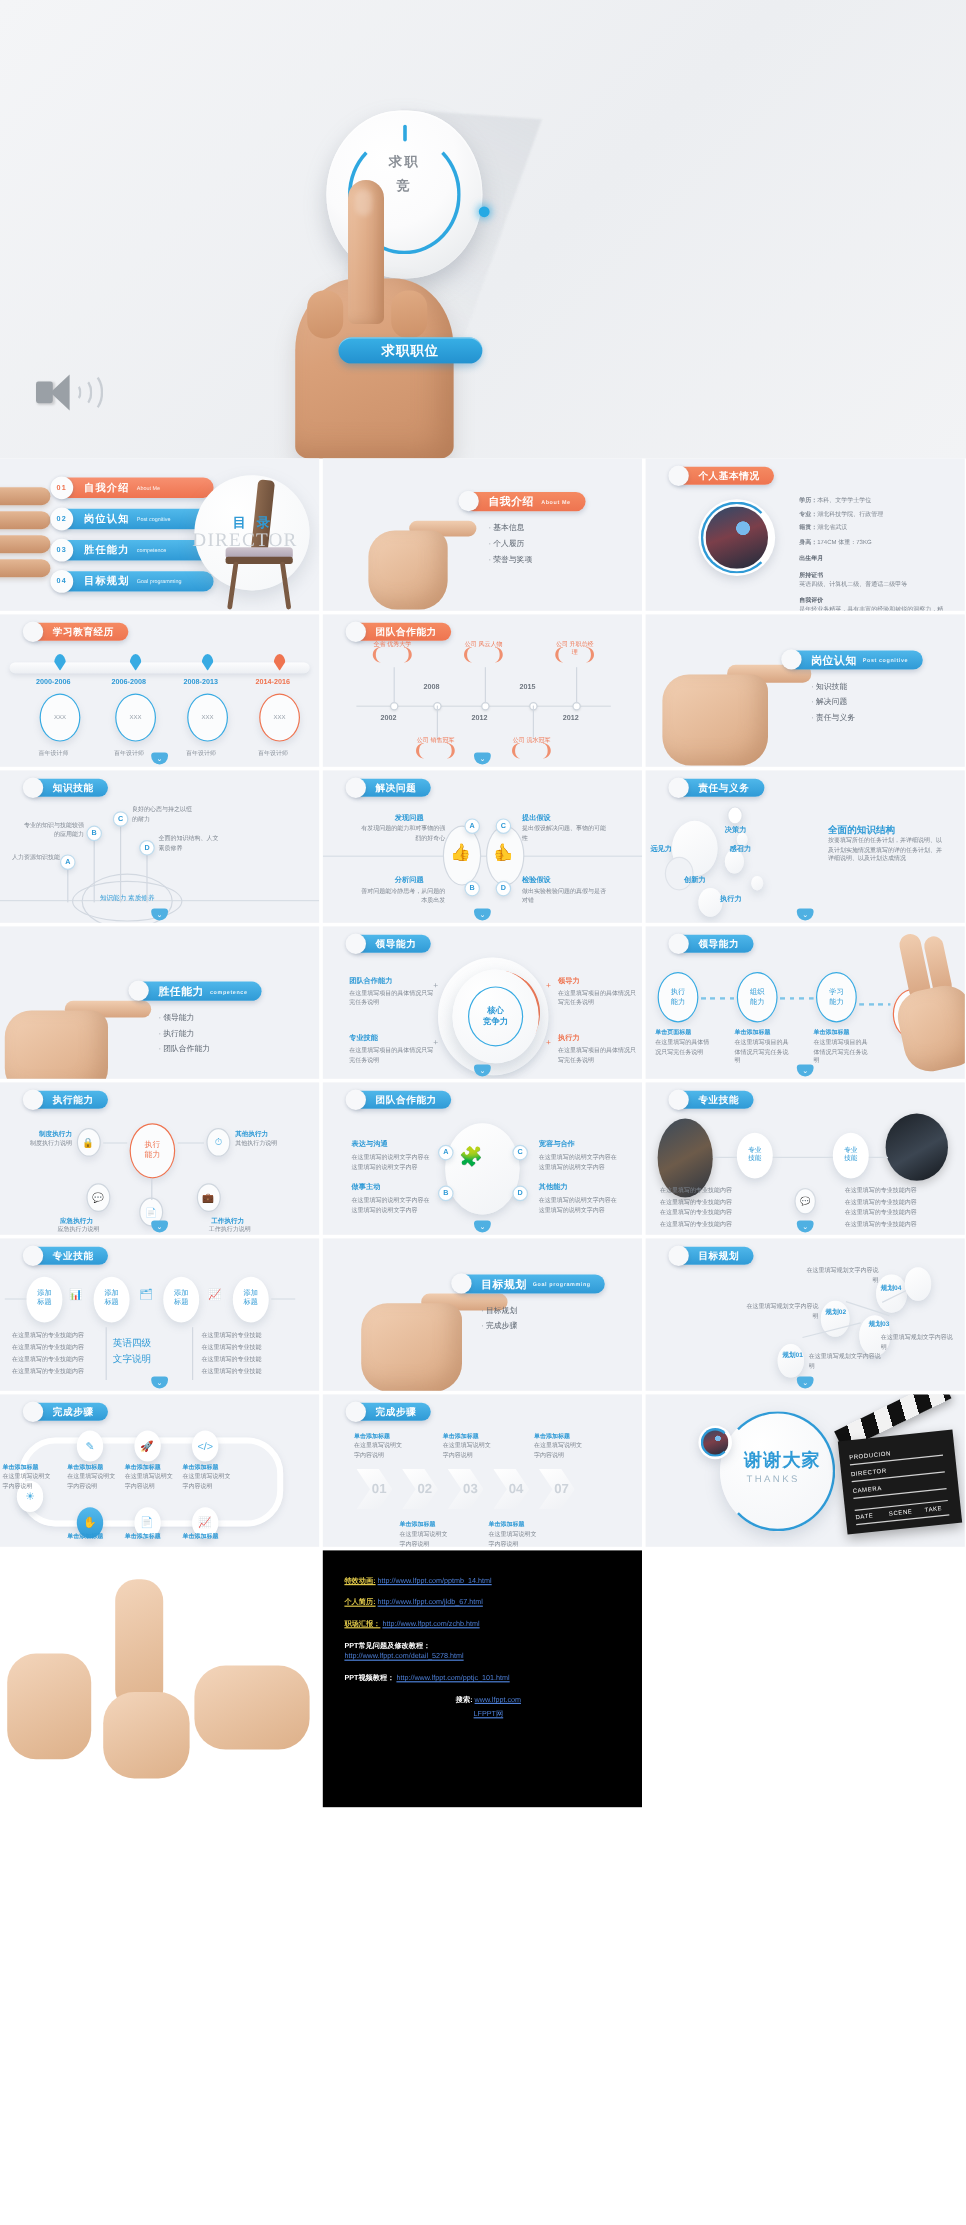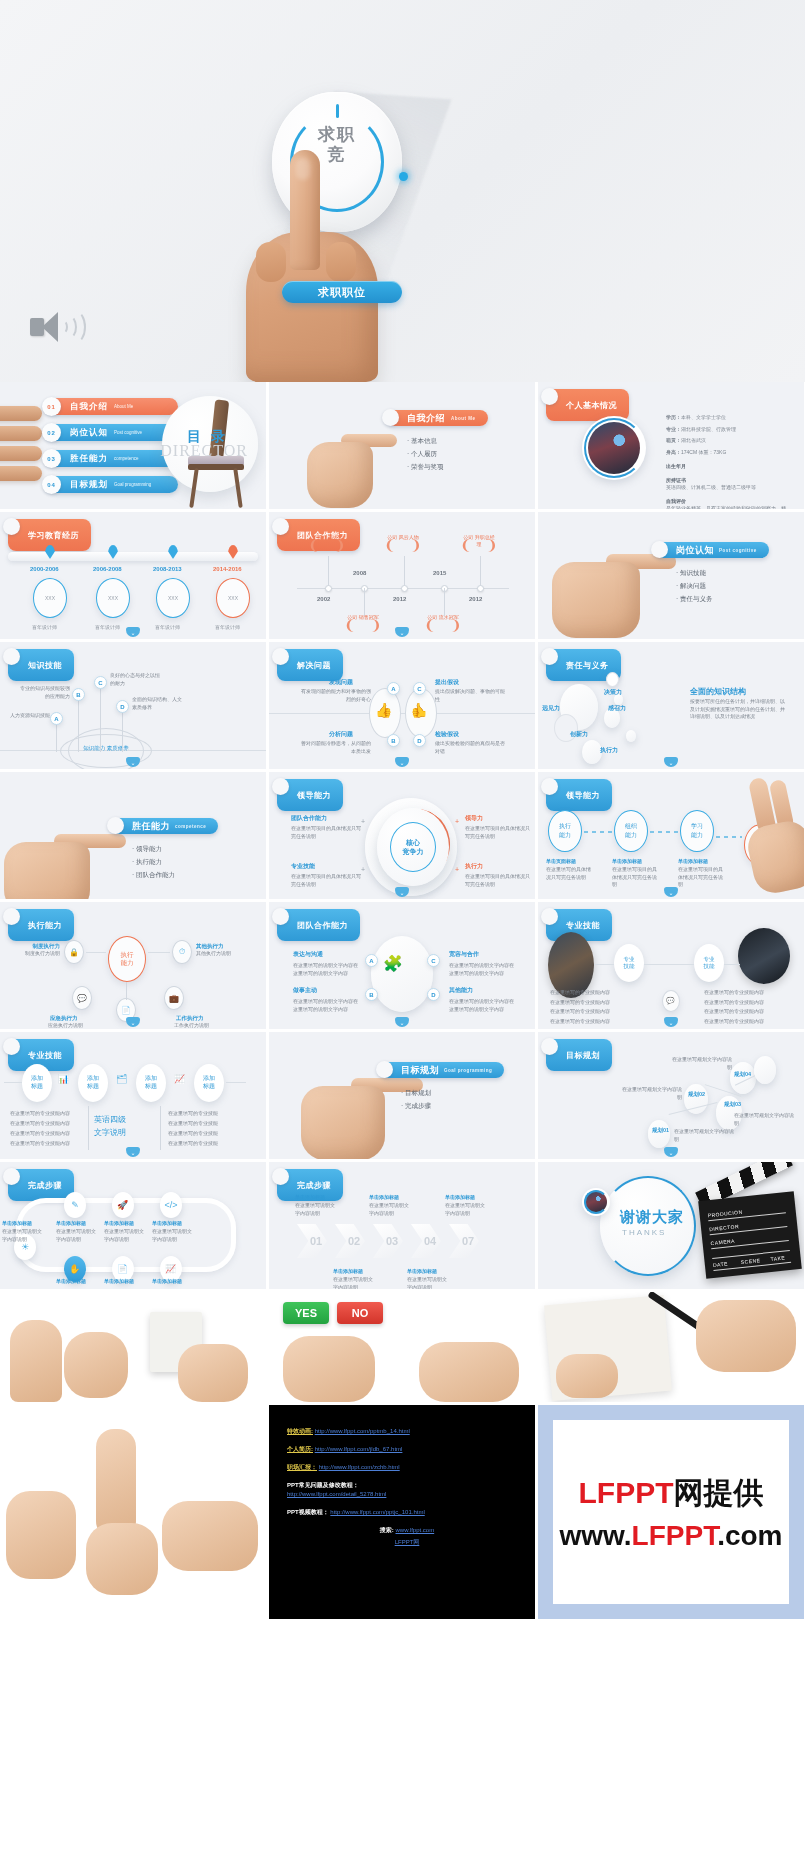--- a/index.html
+++ b/index.html
@@ -34,21 +34,21 @@
     border:3px solid #2ea7e0; border-radius:50%;
     border-top-color: transparent;
     transform: rotate(0deg);
   }
   .knob-ring:before{
     content:""; position:absolute; left:50%; top:-11px; margin-left:-1.5px;
     width:3px; height:14px; background:#2ea7e0; border-radius:2px;
   }
   .knob-text{
     position:absolute; left:0; right:0; top:33px;
-    text-align:center; color:#8a8f96; font-size:17px; line-height:20px;
+    text-align:center; color:#8a8f96; font-size:11px; line-height:20px;
     letter-spacing:2px; font-weight:bold;
   }
   .knob-text span{ display:block; }
   .knob-dot{
     position:absolute; left:50%; top:172px; margin-left:-4px;
     width:9px;height:9px;border-radius:50%;
     background:#25a9e4; box-shadow:0 0 6px 2px rgba(37,169,228,.55);
   }
   .hand-hero{
     position:absolute; left:238px; top:150px; width:150px; height:232px;
@@ -99,21 +99,21 @@
   
   .grid { position:relative; width:805px; }
   .row { display:flex; gap:3px; margin-bottom:3px; }
   .slide {
     position:relative; width:266px; height:127px;
     background:#f0f2f6; overflow:hidden; flex:0 0 266px;
   }
 
   
   .tag{
-    position:absolute; left:8px; top:7px; height:32px; padding:0 12px 0 20px;
+    position:absolute; left:24px; top:7px; height:15px; padding:0 12px 0 20px;
     display:flex;align-items:center; border-radius:8px;
     font-size:8px; color:#fff; font-weight:bold; letter-spacing:.5px; white-space:nowrap;
     box-shadow:0 2px 4px rgba(80,100,130,.25);
   }
   .tag.orange{ background:linear-gradient(180deg,#f58a62,#ee7450); }
   .tag.blue{ background:linear-gradient(180deg,#4fb7ea,#2f9ad6); }
   .tag:before{
     content:""; position:absolute; left:-5px; top:-1px; width:17px;height:17px;border-radius:50%;
     background:#f7f8fa; box-shadow:0 1px 3px rgba(70,90,120,.25);
   }
@@ -140,21 +140,21 @@
   }
   .mi-orange{ background:linear-gradient(180deg,#f79070,#ef7450); }
   .mi-orange .num{ color:#ef7450; }
   .mi-blue{ background:linear-gradient(180deg,#51b9eb,#2f9ad6); }
 
   .content-circle{
     position:absolute; right:8px; top:14px; width:96px;height:96px;border-radius:50%;
     background:radial-gradient(circle at 35% 30%,#ffffff,#f4f6f8);
     box-shadow:0 6px 14px rgba(120,130,145,.22);
   }
-  .content-zh{ position:absolute; right:38px; top:46px; color:#2f9ad6; font-size:14px; font-weight:bold; letter-spacing:3px;}
+  .content-zh{ position:absolute; right:38px; top:46px; color:#2f9ad6; font-size:11px; font-weight:bold; letter-spacing:3px;}
   .content-en{ position:absolute; right:18px; top:60px; color:#cfd4da; font-size:16px; letter-spacing:1px; font-family:"Liberation Serif",serif;}
   .chair{
     position:absolute; right:22px; top:18px; width:56px;height:106px;
   }
   .chair-back{position:absolute;left:24px;top:0;width:14px;height:62px;background:linear-gradient(90deg,#8d6a4f,#6f513c);border-radius:4px;transform:rotate(6deg);}
   .chair-seat{position:absolute;left:0px;top:56px;width:56px;height:10px;background:linear-gradient(180deg,#cfc6cf,#a99fae);border-radius:3px;}
   .chair-seat2{position:absolute;left:0px;top:64px;width:56px;height:6px;background:#6f513c;border-radius:2px;}
   .chair-leg{position:absolute;width:4px;height:40px;background:#7a5a43;border-radius:2px;}
 
   
@@ -897,42 +897,20 @@
           <div class="ln" style="top:48px"></div>
           <div class="ln" style="top:58px"></div>
           <div class="tx" style="top:62px">DATE</div>
           <div class="tx" style="top:62px;left:36px">SCENE</div>
           <div class="tx" style="top:62px;left:66px">TAKE</div>
           <div class="ln" style="top:70px"></div>
         </div>
       </div>
     </div>
 
-    <div class="row">
-      <div class="photo">
-        <div class="hand-photo" style="left:10px;top:28px;width:52px;height:82px;border-radius:22px 22px 8px 8px"></div>
-        <div class="hand-photo" style="left:64px;top:40px;width:64px;height:66px;border-radius:26px"></div>
-        <div style="position:absolute;left:150px;top:20px;width:52px;height:60px;background:#f2f2ee;border-radius:2px;box-shadow:0 3px 7px rgba(0,0,0,.18)"></div>
-        <div class="hand-photo" style="left:178px;top:52px;width:70px;height:58px;border-radius:24px"></div>
-      </div>
-      <div class="photo">
-        <div class="yesno">
-          <div class="ynbtn yes">YES</div>
-          <div class="ynbtn no">NO</div>
-        </div>
-        <div class="hand-photo" style="left:14px;top:44px;width:92px;height:66px;border-radius:26px"></div>
-        <div class="hand-photo" style="left:150px;top:50px;width:100px;height:60px;border-radius:26px"></div>
-      </div>
-      <div class="photo">
-        <div style="position:absolute;left:10px;top:8px;width:120px;height:96px;background:#f3f1ec;transform:rotate(-5deg);box-shadow:0 3px 8px rgba(0,0,0,.14)"></div>
-        <div class="hand-photo" style="left:18px;top:62px;width:62px;height:44px;border-radius:20px"></div>
-        <div style="position:absolute;left:104px;top:22px;width:86px;height:7px;background:#1b1b1b;transform:rotate(34deg);border-radius:3px"></div>
-        <div class="hand-photo" style="left:158px;top:8px;width:100px;height:72px;border-radius:28px"></div>
-      </div>
-    </div>
 
     <div class="row">
       <div class="photo" style="height:214px">
         <div class="hand-photo" style="left:6px;top:86px;width:70px;height:88px;border-radius:24px"></div>
         <div class="hand-photo" style="left:96px;top:24px;width:40px;height:110px;border-radius:18px"></div>
         <div class="hand-photo" style="left:86px;top:118px;width:72px;height:72px;border-radius:26px"></div>
         <div class="hand-photo" style="left:162px;top:96px;width:96px;height:70px;border-radius:26px"></div>
       </div>
 
       <div class="linkbox">
@@ -956,26 +934,16 @@
           <span style="color:#fff;font-weight:bold">PPT视频教程：</span>
           <span class="lk-url">http://www.lfppt.com/pptjc_101.html</span>
         </div>
         <div class="lrow lcenter">
           <span style="color:#fff;font-weight:bold">搜索:</span>
           <span class="lk-url">www.lfppt.com</span>
           <div class="lk-url" style="margin-top:3px">LFPPT网</div>
         </div>
       </div>
 
-      <div class="brandbox">
-        <div class="brandinner">
-          <div class="b1">
-            <span class="r">LFPPT</span><span class="k">网提供</span>
-          </div>
-          <div class="b2">
-            <span class="k">www.</span><span class="r">LFPPT</span><span class="k">.com</span>
-          </div>
-        </div>
-      </div>
     </div>
 
   </div>
 </div>
 
 </body></html>

